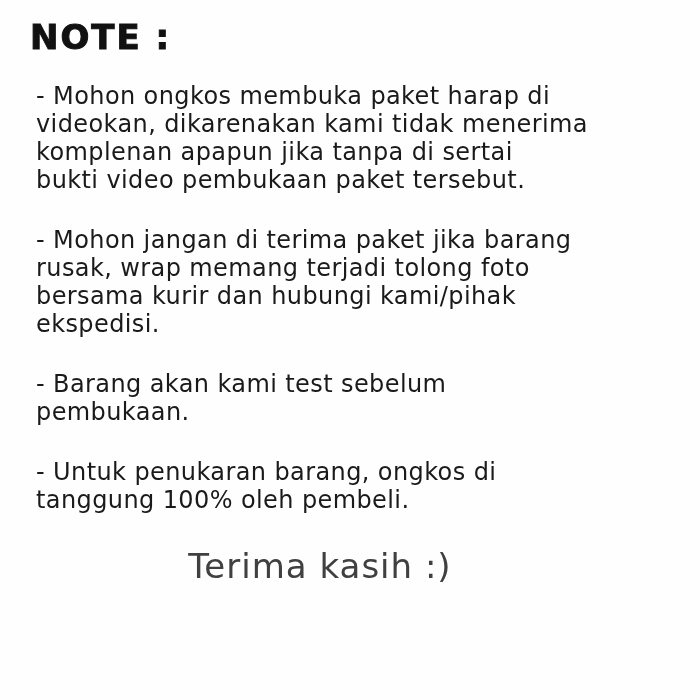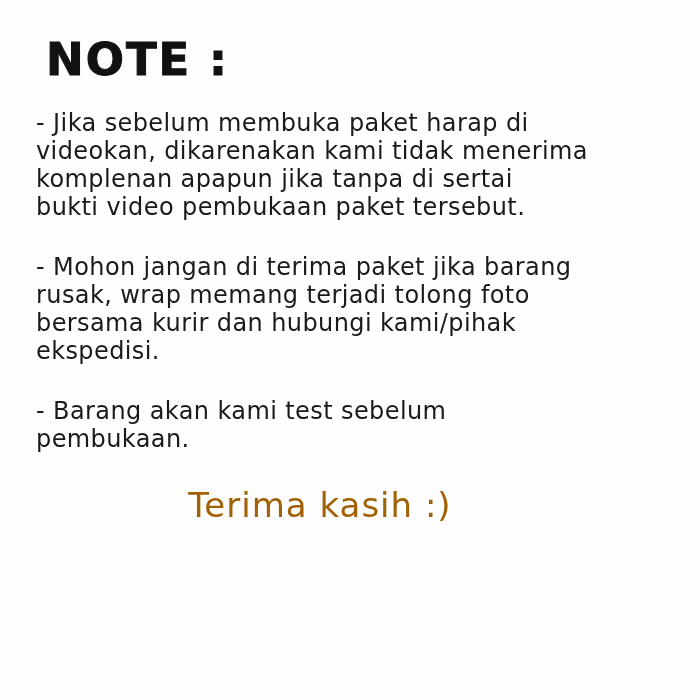--- a/index.html
+++ b/index.html
@@ -15,23 +15,23 @@
     overflow: hidden;
   }
   .note-card {
     width: 700px;
     height: 700px;
     box-sizing: border-box;
     background: #fefefe;
     position: relative;
   }
   .note-title {
-    margin: 16px;
+    margin: 0;
     padding: 20px 0 0 30px;
-    font-size: 45px;
+    font-size: 34px;
     font-weight: 900;
     letter-spacing: 2px;
     line-height: 1.05;
     color: #111111;
     -webkit-text-stroke: 1px #111111;
   }
   .note-body {
     margin: 26px 20px 0 36px;
     width: 630px;
   }
@@ -42,40 +42,42 @@
     letter-spacing: 0.4px;
     white-space: pre-line;
     color: #1a1a1a;
   }
   .closing-text {
     margin: 4px 0 0 0;
     width: 640px;
     text-align: center;
     font-size: 34px;
     letter-spacing: 1px;
-    color: #a16207;
+    color: #404040;
   }
 </style>
 </head>
 <body>
 
 <div class="note-card">
   <h1 class="note-title">NOTE :</h1>
 
   <div class="note-body">
-    <p class="note-paragraph">- Jika sebelum membuka paket harap di
+    <p class="note-paragraph">- Mohon ongkos membuka paket harap di
 videokan, dikarenakan kami tidak menerima
 komplenan apapun jika tanpa di sertai
 bukti video pembukaan paket tersebut.</p>
 
     <p class="note-paragraph">- Mohon jangan di terima paket jika barang
 rusak, wrap memang terjadi tolong foto
 bersama kurir dan hubungi kami/pihak
 ekspedisi.</p>
 
     <p class="note-paragraph">- Barang akan kami test sebelum
 pembukaan.</p>
 
+    <p class="note-paragraph">- Untuk penukaran barang, ongkos di
+tanggung 100% oleh pembeli.</p>
 
   </div>
 
   <p class="closing-text">Terima kasih :)</p>
 </div>
 
 </body></html>

